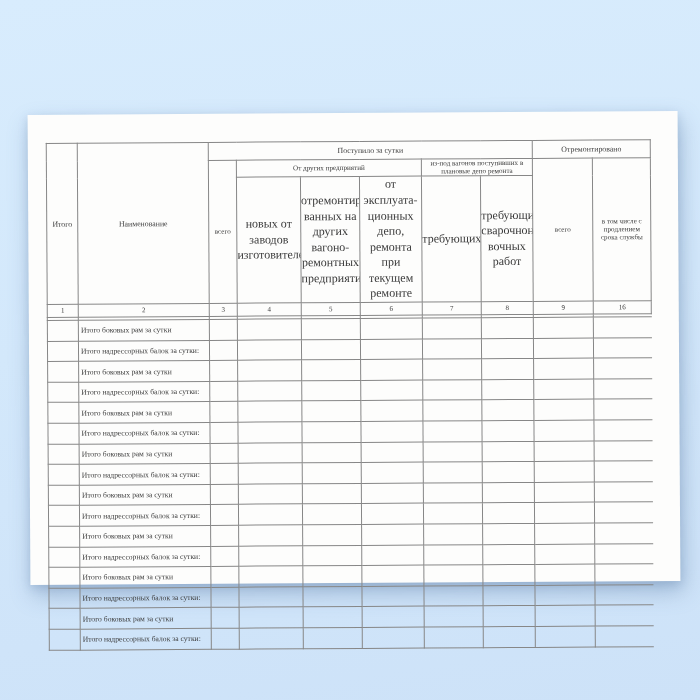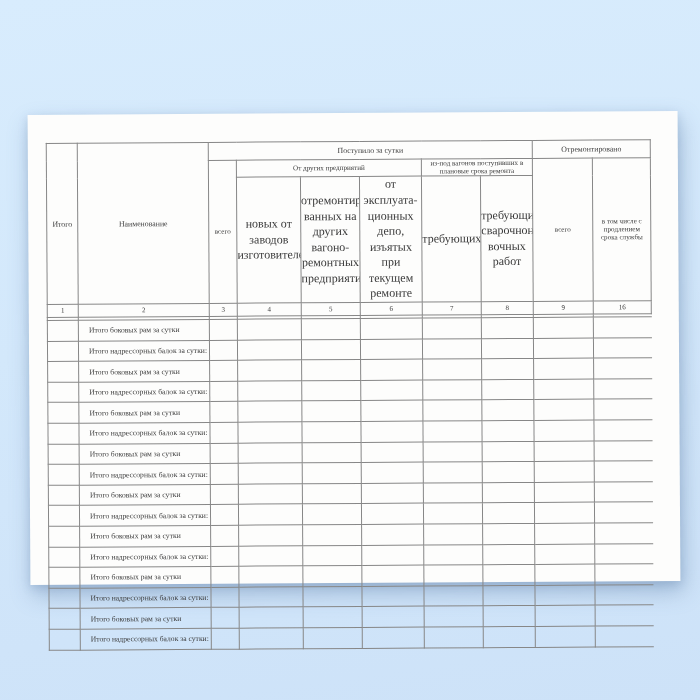--- a/index.html
+++ b/index.html
@@ -41,21 +41,21 @@
   tr.r-groups td   { height: 17px; font-size: 7.8px; }
   tr.r-sub td      { height: 16px; font-size: 7.1px; line-height: 1.15; }
   tr.r-cols td     { height: 47px; font-size: 12px;  line-height: 1.3; }
   td.h-span        { font-size: 7.8px; }
   td.h-sub2        { font-size: 7.1px; line-height: 1.25; }
   tr.r-nums td     { height: 12px; font-size: 7px; }
   tr.r-spacer td   { height: 2px; }
   tr.body-row td   { height: 19.6px; font-size: 7.6px; }
   tr.body-row td.c-label {
     text-align: left;
-    padding-left: 10px;
+    padding-left: 2px;
     white-space: nowrap;
   }
   tr.body-row td:last-child,
   tr.r-spacer td:last-child { border-right: none; }
 </style>
 </head>
 <body>
 
 <div class="scene">
   <div class="sheet">
@@ -76,37 +76,37 @@
         <tr class="r-groups">
           <td rowspan="3" class="h-span">Итого</td>
           <td rowspan="3" class="h-span">Наименование</td>
           <td colspan="6">Поступило за сутки</td>
           <td colspan="2">Отремонтировано</td>
         </tr>
         <tr class="r-sub">
           <td rowspan="2" class="h-sub2">всего</td>
           <td colspan="3">От других предприятий</td>
           <td colspan="2">из-под вагонов поступивших в
-плановые срока ремонта</td>
+плановые депо ремонта</td>
           <td rowspan="2" class="h-sub2">всего</td>
           <td rowspan="2" class="h-sub2">в том числе с
 продлением
 срока службы</td>
         </tr>
         <tr class="r-cols">
           <td>новых от заводов
 изготовителей</td>
           <td>отремонтиро-
 ванных на
 других вагоно-
 ремонтных
 предприятиях</td>
           <td>от эксплуата-
 ционных депо,
-изъятых при
+ремонта при
 текущем
 ремонте</td>
           <td>требующих</td>
           <td>требующих
 сварочнонапла-
 вочных работ</td>
         </tr>
         <tr class="r-nums">
           <td>1</td>
           <td>2</td>

